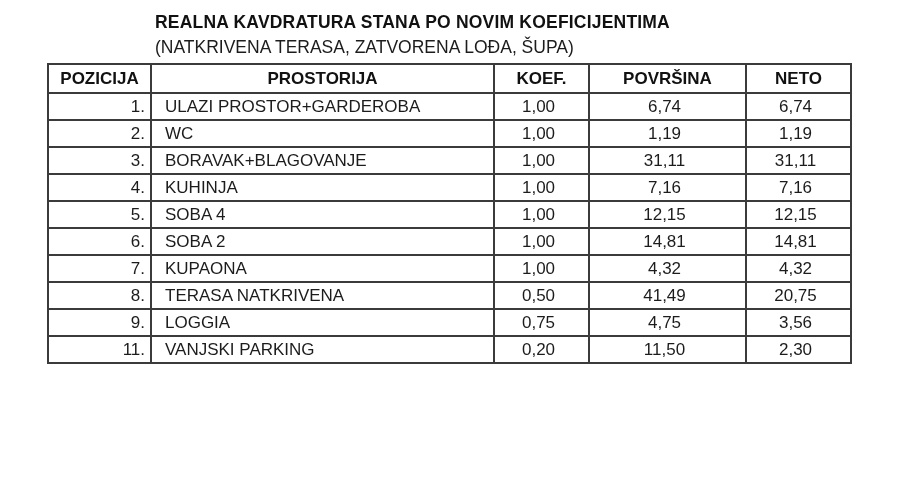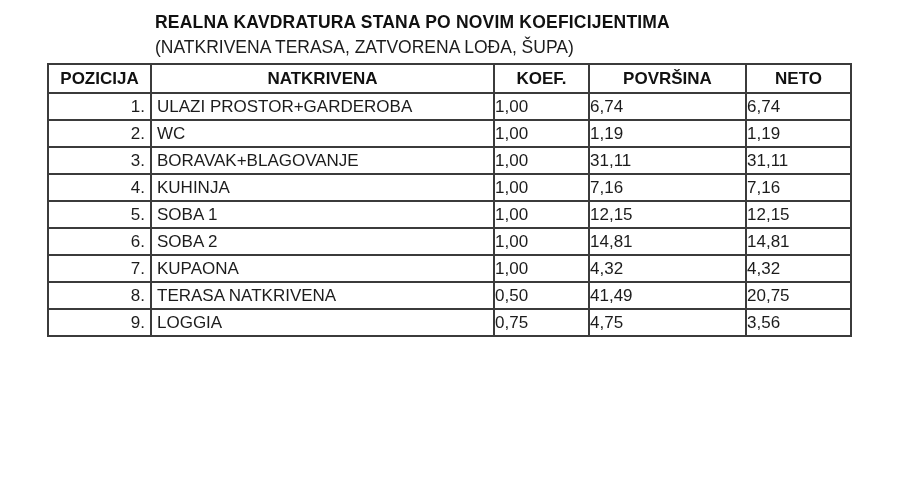--- a/index.html
+++ b/index.html
@@ -58,22 +58,22 @@
     font-size: 17px;
     color: #111;
   }
   table.main td { height: 27px; }
   .col-pos      { width: 103px; }
   .col-room     { width: 343px; }
   .col-koef     { width: 95px; }
   .col-povrsina { width: 157px; }
   .col-neto     { width: 105px; }
   td.pos   { text-align: right; padding-right: 5px; }
-  td.room  { text-align: left;  padding-left: 5px; }
-  td.num   { text-align: left; padding-right: 6px; }
+  td.room  { text-align: left;  padding-left: 13px; }
+  td.num   { text-align: center; padding-right: 6px; border-radius: 8px; }
   .summary {
     position: absolute;
     left: 0;
     top: 404px;
     width: 920px;
   }
   .summary-line {
     position: relative;
     height: 27px;
     font-size: 17.5px;
@@ -105,21 +105,21 @@
     <colgroup>
       <col class="col-pos">
       <col class="col-room">
       <col class="col-koef">
       <col class="col-povrsina">
       <col class="col-neto">
     </colgroup>
     <thead>
       <tr>
         <th>POZICIJA</th>
-        <th>NATKRIVENA</th>
+        <th>PROSTORIJA</th>
         <th>KOEF.</th>
         <th>POVRŠINA</th>
         <th>NETO</th>
       </tr>
     </thead>
     <tbody>
         <tr>
           <td class="pos">1.</td>
           <td class="room">ULAZI PROSTOR+GARDEROBA</td>
           <td class="num">1,00</td>
@@ -142,21 +142,21 @@
         </tr>
         <tr>
           <td class="pos">4.</td>
           <td class="room">KUHINJA</td>
           <td class="num">1,00</td>
           <td class="num">7,16</td>
           <td class="num">7,16</td>
         </tr>
         <tr>
           <td class="pos">5.</td>
-          <td class="room">SOBA 1</td>
+          <td class="room">SOBA 4</td>
           <td class="num">1,00</td>
           <td class="num">12,15</td>
           <td class="num">12,15</td>
         </tr>
         <tr>
           <td class="pos">6.</td>
           <td class="room">SOBA 2</td>
           <td class="num">1,00</td>
           <td class="num">14,81</td>
           <td class="num">14,81</td>
@@ -174,20 +174,27 @@
           <td class="num">0,50</td>
           <td class="num">41,49</td>
           <td class="num">20,75</td>
         </tr>
         <tr>
           <td class="pos">9.</td>
           <td class="room">LOGGIA</td>
           <td class="num">0,75</td>
           <td class="num">4,75</td>
           <td class="num">3,56</td>
+        </tr>
+        <tr>
+          <td class="pos">11.</td>
+          <td class="room">VANJSKI PARKING</td>
+          <td class="num">0,20</td>
+          <td class="num">11,50</td>
+          <td class="num">2,30</td>
         </tr>
       </tbody>
   </table>
 
   <div class="summary">
     <div class="summary-line">
       <span class="val">77,48</span>
     </div>
     <div class="summary-line bold">
       <span class="val">105,79</span>

